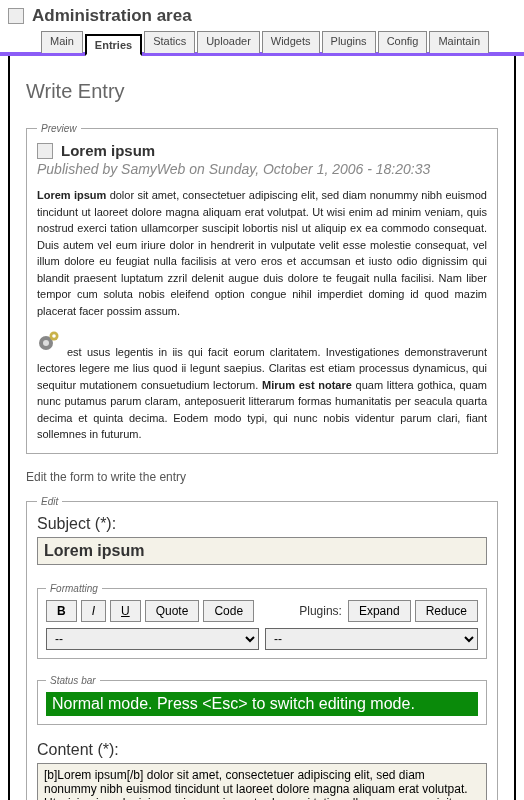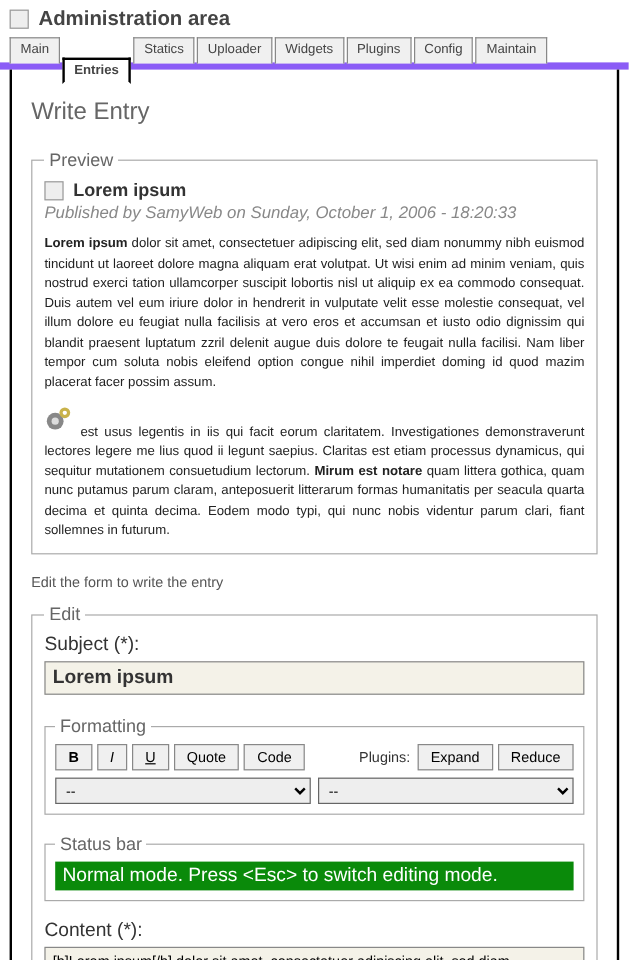--- a/index.html
+++ b/index.html
@@ -25,62 +25,64 @@
     background: #eee;
     margin-right: 8px;
   }
   .header-title {
     font-weight: bold;
     font-size: 17px;
     color: #444;
   }
   .tabs {
     display: flex;
-    border-bottom: 6px solid #8b5cf6;
+    border-bottom: 4px solid #8b5cf6;
     padding-left: 8px;
+    justify-content: center;
   }
   .tab {
     border: 1px solid #888;
     border-bottom: none;
     padding: 3px 8px;
     margin-right: 2px;
     background: #f0f0f0;
     font-size: 11px;
     color: #444;
     cursor: pointer;
     position: relative;
     top: 1px;
   }
   .tab.active {
     background: #fff;
     border: 2px solid #000;
     border-bottom: 2px solid #fff;
     font-weight: bold;
-    top: 18px;
+    top: 4px;
   }
   .content {
     border: 2px solid #000;
     border-top: none;
     margin: 0 8px;
     padding: 16px 16px 8px 16px;
     min-height: 720px;
   }
   .page-title {
     font-size: 20px;
     color: #666;
     font-weight: normal;
     margin: 8px 0 20px 0;
   }
   fieldset {
     border: 1px solid #aaa;
     margin: 0 0 16px 0;
     padding: 8px 10px 10px 10px;
   }
   legend {
-    font-size: 15px;
+    font-size: 10px;
+    font-style: italic;
     color: #666;
     padding: 0 4px;
   }
   .preview-header {
     display: flex;
     align-items: center;
     margin-bottom: 2px;
   }
   .preview-icon {
     width: 16px;

